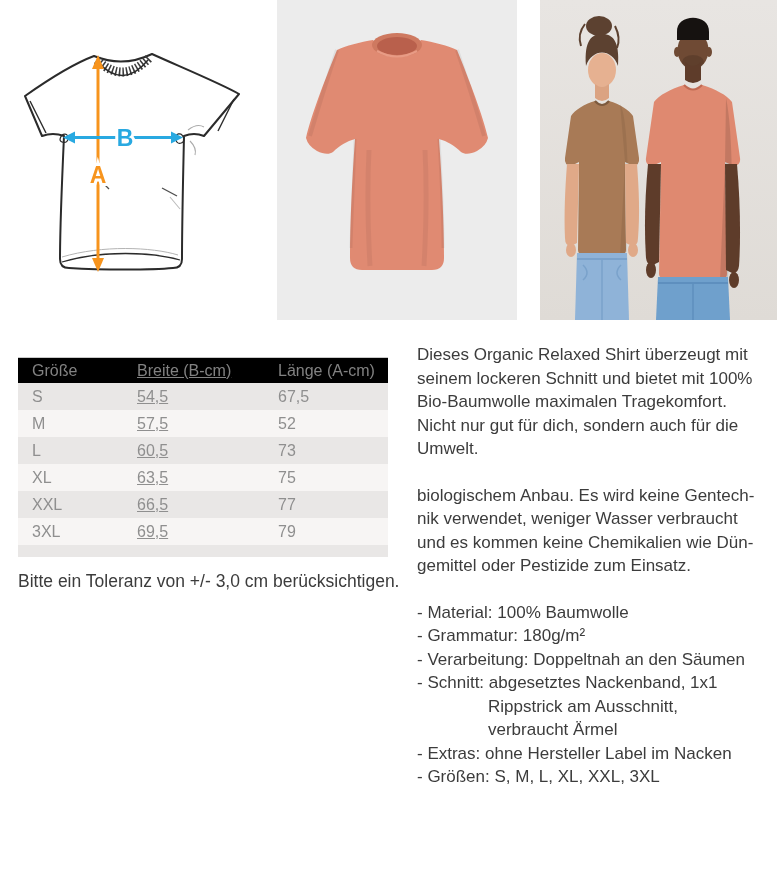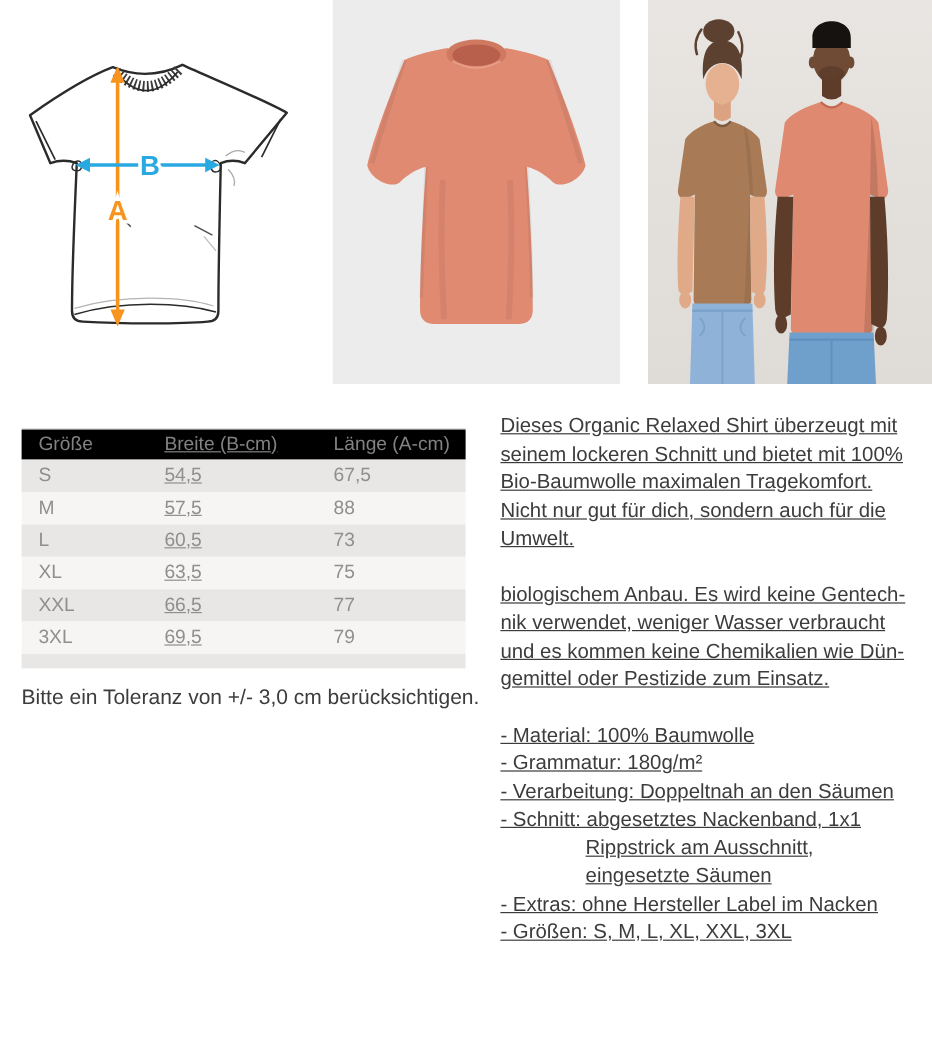--- a/index.html
+++ b/index.html
@@ -32,21 +32,21 @@
     position:absolute;left:18px;top:571px;width:400px;
     font-size:17.5px;color:#3c3c3c;white-space:nowrap;
   }
   
   #description{
     position:absolute;left:417px;top:343px;width:360px;
     font-size:17px;line-height:23.5px;color:#3c3c3c;
   }
   #description .para{margin:0 0 23px 0;}
   #description .specs{margin-top:15px;}
-  #description .line{white-space:nowrap;text-decoration:underline;}
+  #description .line{white-space:nowrap;}
   #description .line.indent{padding-left:71px;}
 </style>
 </head>
 <body>
 
 <div id="stage">
 
   <div id="diagram-box" class="img-box">
     <svg viewBox="0 0 242 262">
 
@@ -178,21 +178,21 @@
       </div>
     <div>
         <div class="trow dark">
           <div class="tcell">S</div>
           <div class="tcell">54,5</div>
           <div class="tcell">67,5</div>
         </div>
         <div class="trow light">
           <div class="tcell">M</div>
           <div class="tcell">57,5</div>
-          <div class="tcell">88</div>
+          <div class="tcell">52</div>
         </div>
         <div class="trow dark">
           <div class="tcell">L</div>
           <div class="tcell">60,5</div>
           <div class="tcell">73</div>
         </div>
         <div class="trow light">
           <div class="tcell">XL</div>
           <div class="tcell">63,5</div>
           <div class="tcell">75</div>
@@ -226,19 +226,19 @@
         <div class="line">nik verwendet, weniger Wasser verbraucht</div>
         <div class="line">und es kommen keine Chemikalien wie Dün-</div>
         <div class="line">gemittel oder Pestizide zum Einsatz.</div>
       </div>
       <div class="specs">
         <div class="line">- Material: 100% Baumwolle</div>
         <div class="line">- Grammatur: 180g/m²</div>
         <div class="line">- Verarbeitung: Doppeltnah an den Säumen</div>
         <div class="line">- Schnitt: abgesetztes Nackenband, 1x1</div>
         <div class="line indent">Rippstrick am Ausschnitt,</div>
-        <div class="line indent">eingesetzte Säumen</div>
+        <div class="line indent">verbraucht Ärmel</div>
         <div class="line">- Extras: ohne Hersteller Label im Nacken</div>
         <div class="line">- Größen: S, M, L, XL, XXL, 3XL</div>
       </div>
     </div>
 
 </div>
 
 </body></html>

